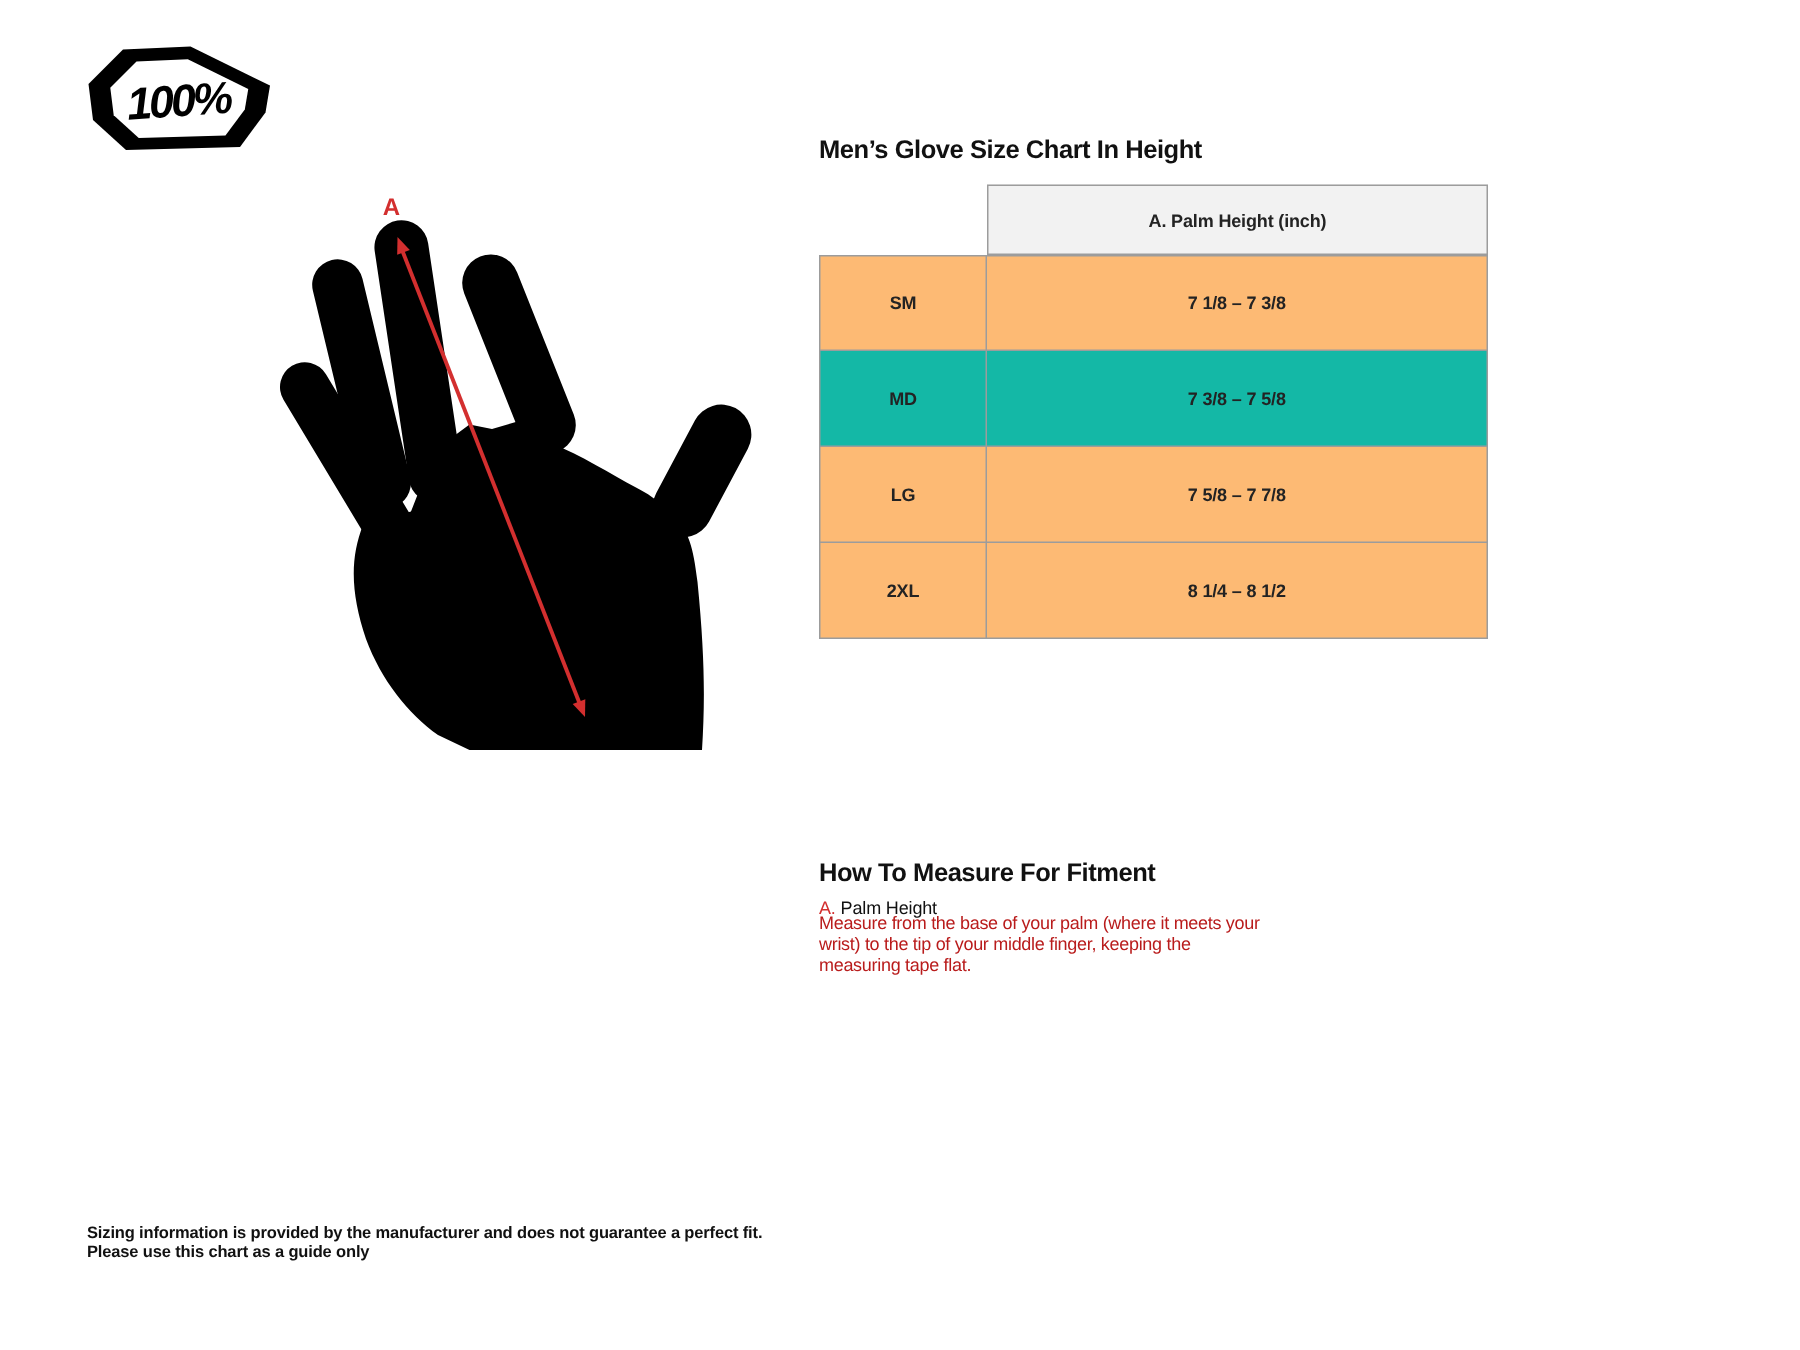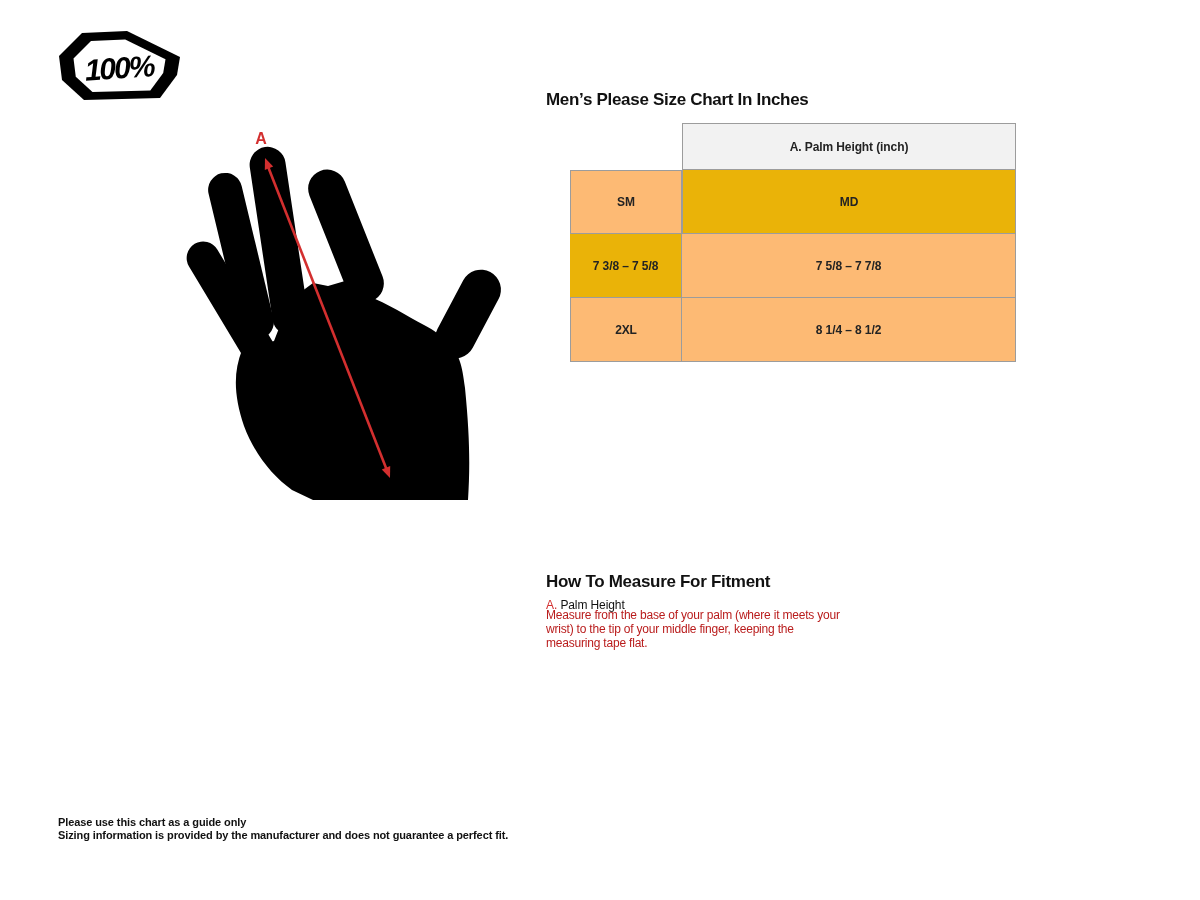--- a/index.html
+++ b/index.html
@@ -21,31 +21,31 @@
 
   
   .section-title{
     font-size:17px;font-weight:700;color:#111;letter-spacing:-0.3px;line-height:19px;
   }
   #chart-title{left:546px;top:90px;width:420px;}
   #measure-title{left:546px;top:572px;width:420px;}
 
   
   #size-table{
-    left:570px;top:123px;width:446px;
+    left:546px;top:123px;width:446px;
     display:grid;
     grid-template-columns:112px 334px;
     grid-template-rows:47px repeat(5,64px);
   }
   .cell{
     box-sizing:border-box;
     display:flex;align-items:center;justify-content:center;
     font-size:12px;font-weight:700;color:#232323;letter-spacing:-0.1px;
     border-right:1px solid #9c9c9c;border-bottom:1px solid #9c9c9c;
-    background:#eab308;
+    background:#14b8a6;
   }
   .cell.corner{border:none;background:#ffffff;}
   .cell.header{
     background:#f2f2f2;
     border-top:1px solid #9c9c9c;border-left:1px solid #9c9c9c;
   }
   .cell.size{border-left:1px solid #9c9c9c;}
   .cell.size.first{border-top:1px solid #9c9c9c;}
   .cell.range.first{border-top:1px solid #9c9c9c;}
   .row-gray{background:#fdba74;}
@@ -99,43 +99,45 @@
 
   <g fill="#d32f2f" stroke="none">
     <line x1="95" y1="26" x2="216" y2="335" stroke="#d32f2f" stroke-width="2.6"></line>
     <polygon points="93,20 92.8,31.9 101.2,28.6"></polygon>
     <polygon points="218,340 209.8,331.4 218.2,328.1"></polygon>
   </g>
 </svg>
 
 <div id="label-a" class="abs">A</div>
 
-<div id="chart-title" class="abs section-title">Men’s Please Size Chart In Inches</div>
+<div id="chart-title" class="abs section-title">Men’s Glove Size Chart In Height</div>
 
 <div id="size-table" class="abs">
   <div class="cell corner"></div>
   <div class="cell header">A. Palm Height (inch)</div>
 
   <div class="cell size first row-gray">SM</div>
+  <div class="cell range first row-gray">7 1/8 – 7 3/8</div>
 
   <div class="cell size">MD</div>
   <div class="cell range">7 3/8 – 7 5/8</div>
 
+  <div class="cell size row-gray">LG</div>
   <div class="cell range row-gray">7 5/8 – 7 7/8</div>
 
 
   <div class="cell size row-gray">2XL</div>
   <div class="cell range row-gray">8 1/4 – 8 1/2</div>
 </div>
 
 <div id="measure-title" class="abs section-title">How To Measure For Fitment</div>
 
 <div id="measure-label" class="abs">
   <span class="letter">A.</span>
   <span>Palm Height</span>
 </div>
 
 <div id="measure-desc" class="abs">Measure from the base of your palm (where it meets your wrist) to the tip of your middle finger, keeping the measuring tape flat.</div>
 
 <div id="disclaimer" class="abs">
+  <div>Sizing information is provided by the manufacturer and does not guarantee a perfect fit.</div>
   <div>Please use this chart as a guide only</div>
-  <div>Sizing information is provided by the manufacturer and does not guarantee a perfect fit.</div>
 </div>
 
 </body></html>

